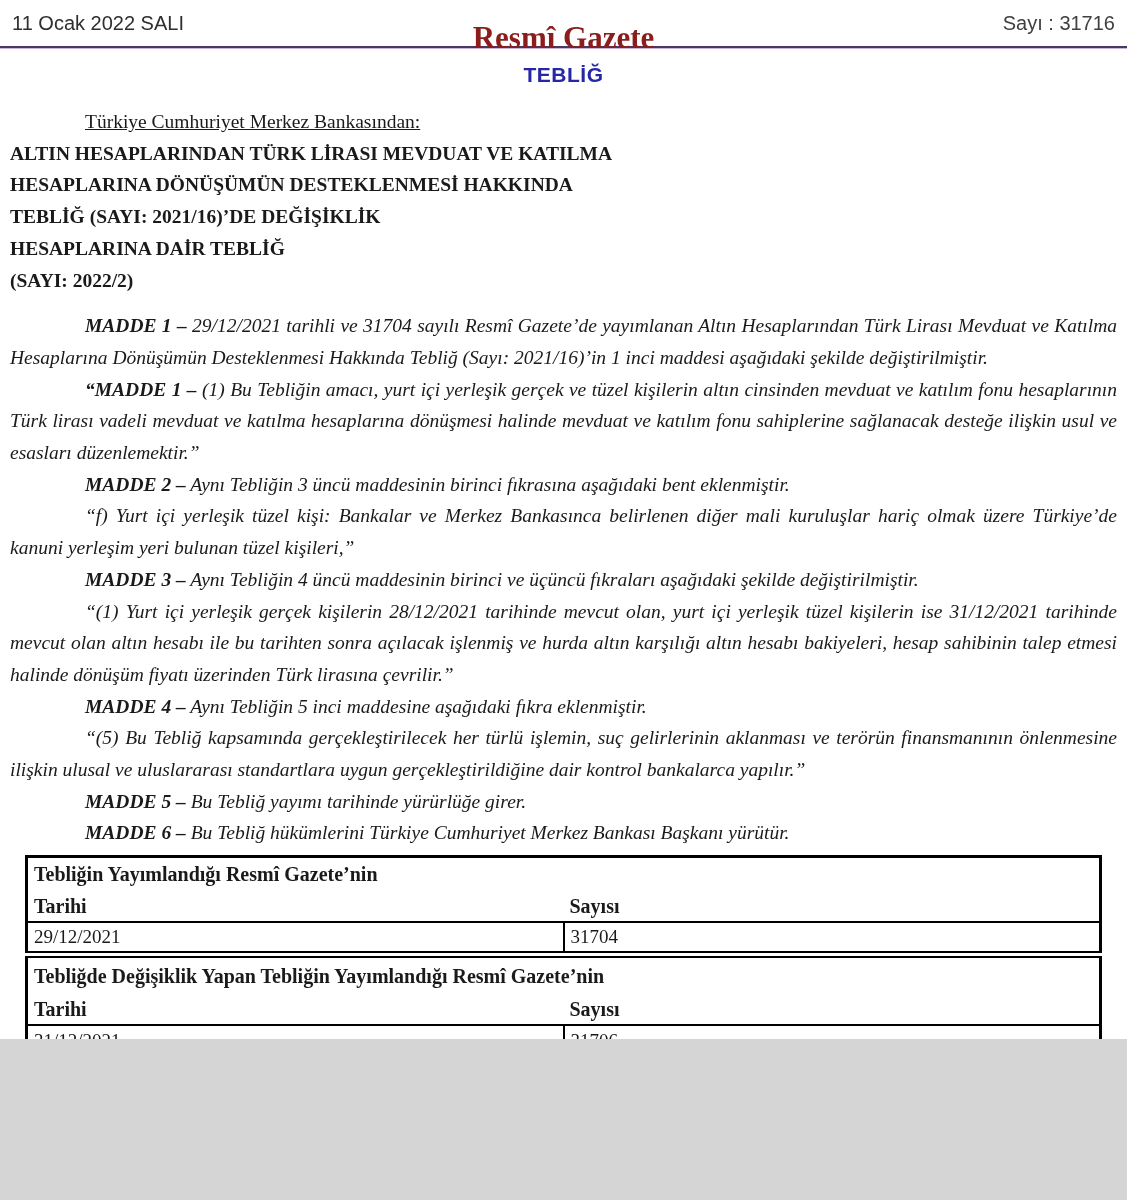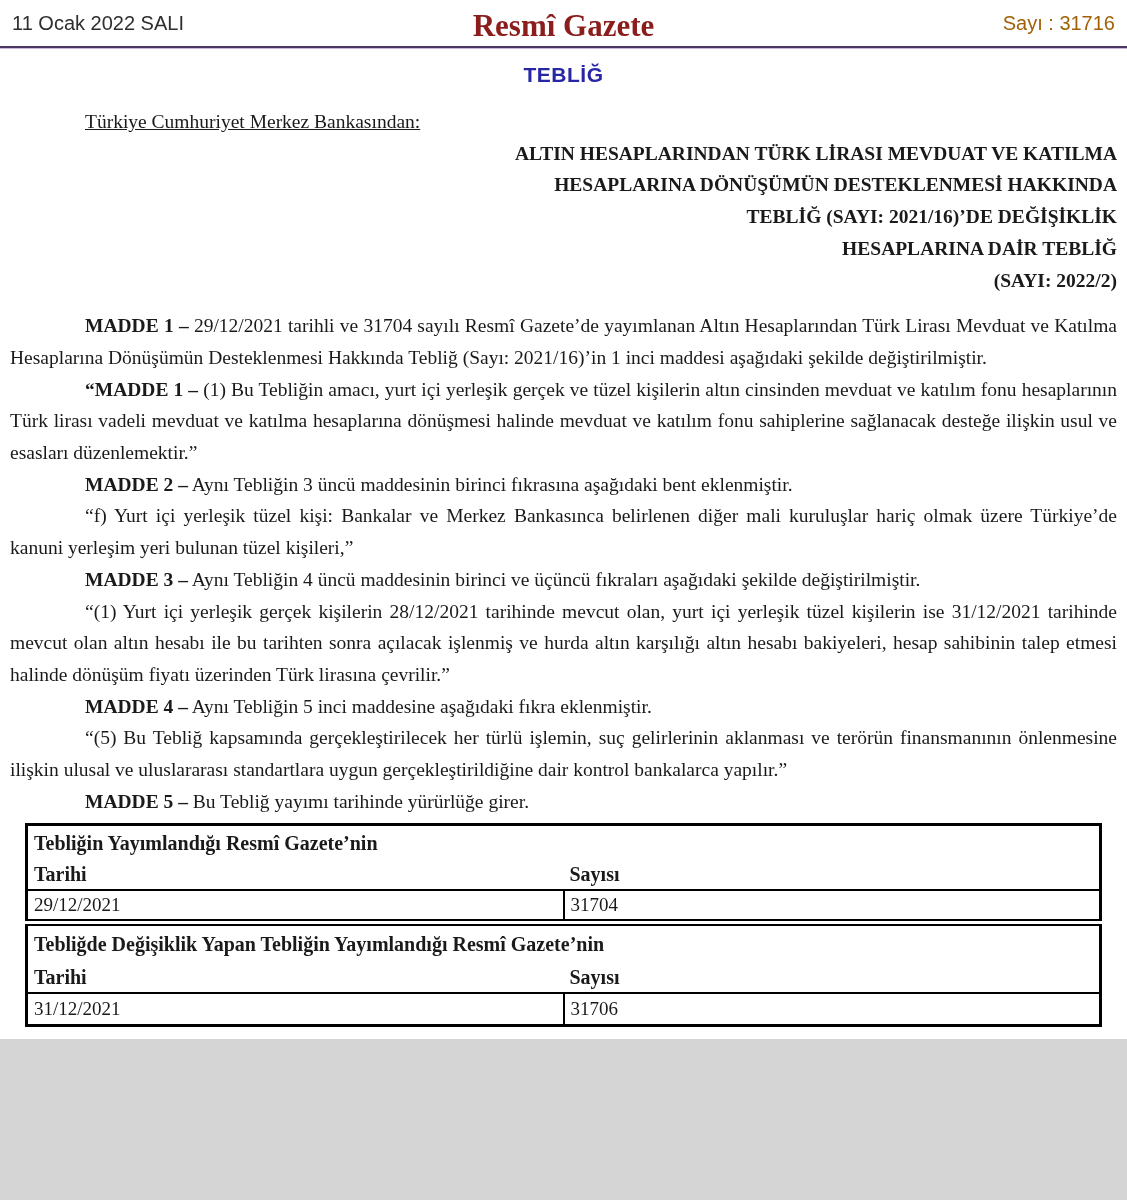--- a/index.html
+++ b/index.html
@@ -23,31 +23,31 @@
     height:46px;
     display:flex;align-items:center;
     padding:0 12px;
     background:#fff;
   }
   .masthead .date{
     font-family:"Liberation Sans", sans-serif;
     font-size:20px;color:#2f2f2f;
   }
   .masthead .brand{
-    position:absolute;left:50%;top:8px;
+    position:absolute;left:50%;top:20px;
     transform:translateX(-50%);
     font-family:"Liberation Serif", serif;
     font-weight:bold;font-size:31px;
     color:var(--brand_red);
     white-space:nowrap;
   }
   .masthead .issue{
     margin-left:auto;
     font-family:"Liberation Sans", sans-serif;
-    font-size:20px;color:#a16207;
+    font-size:20px;color:#404040;
   }
   .rule{
     height:3px;
     background:var(--divider_purple);
     border-bottom:1px solid #cbb8d8;
   }
   
   .kicker{
     margin-top:13px;
     text-align:center;
@@ -63,27 +63,28 @@
     padding:0 10px;
     font-size:19.5px;
     line-height:31.7px;
   }
   .source{
     margin-top:18px;
     margin-left:75px;
     text-decoration:underline;
   }
   .doc-title{
-    text-align:right;
+    text-align:left;
     font-weight:bold;
   }
   .paras{margin-top:14px;}
   .paras p{
     text-align:justify;
     text-indent:75px;
+    font-style:italic;
   }
   
   table.gztable{
     width:1077px;
     margin:6px 0 0 25px;
     border-collapse:collapse;
     border:3px solid #000;
     table-layout:fixed;
   }
   table.gztable td{
@@ -142,20 +143,21 @@
     <div class="paras">
         <p><b>MADDE 1 –</b><span> 29/12/2021 tarihli ve 31704 sayılı Resmî Gazete’de yayımlanan Altın Hesaplarından Türk Lirası Mevduat ve Katılma Hesaplarına Dönüşümün Desteklenmesi Hakkında Tebliğ (Sayı: 2021/16)’in 1 inci maddesi aşağıdaki şekilde değiştirilmiştir.</span></p>
         <p><b>“MADDE 1 –</b><span> (1) Bu Tebliğin amacı, yurt içi yerleşik gerçek ve tüzel kişilerin altın cinsinden mevduat ve katılım fonu hesaplarının Türk lirası vadeli mevduat ve katılma hesaplarına dönüşmesi halinde mevduat ve katılım fonu sahiplerine sağlanacak desteğe ilişkin usul ve esasları düzenlemektir.”</span></p>
         <p><b>MADDE 2 –</b><span> Aynı Tebliğin 3 üncü maddesinin birinci fıkrasına aşağıdaki bent eklenmiştir.</span></p>
         <p><span>“f) Yurt içi yerleşik tüzel kişi: Bankalar ve Merkez Bankasınca belirlenen diğer mali kuruluşlar hariç olmak üzere Türkiye’de kanuni yerleşim yeri bulunan tüzel kişileri,”</span></p>
         <p><b>MADDE 3 –</b><span> Aynı Tebliğin 4 üncü maddesinin birinci ve üçüncü fıkraları aşağıdaki şekilde değiştirilmiştir.</span></p>
         <p><span>“(1) Yurt içi yerleşik gerçek kişilerin 28/12/2021 tarihinde mevcut olan, yurt içi yerleşik tüzel kişilerin ise 31/12/2021 tarihinde mevcut olan altın hesabı ile bu tarihten sonra açılacak işlenmiş ve hurda altın karşılığı altın hesabı bakiyeleri, hesap sahibinin talep etmesi halinde dönüşüm fiyatı üzerinden Türk lirasına çevrilir.”</span></p>
         <p><b>MADDE 4 –</b><span> Aynı Tebliğin 5 inci maddesine aşağıdaki fıkra eklenmiştir.</span></p>
         <p><span>“(5) Bu Tebliğ kapsamında gerçekleştirilecek her türlü işlemin, suç gelirlerinin aklanması ve terörün finansmanının önlenmesine ilişkin ulusal ve uluslararası standartlara uygun gerçekleştirildiğine dair kontrol bankalarca yapılır.”</span></p>
         <p><b>MADDE 5 –</b><span> Bu Tebliğ yayımı tarihinde yürürlüğe girer.</span></p>
+        <p><b>MADDE 6 –</b><span> Bu Tebliğ hükümlerini Türkiye Cumhuriyet Merkez Bankası Başkanı yürütür.</span></p>
       </div>
   </div>
 
   <table class="gztable">
     <tbody>
       <tr>
         <td class="sec" colspan="2">Tebliğin Yayımlandığı Resmî Gazete’nin</td>
       </tr>
       <tr class="colhead">
         <td>Tarihi</td>

